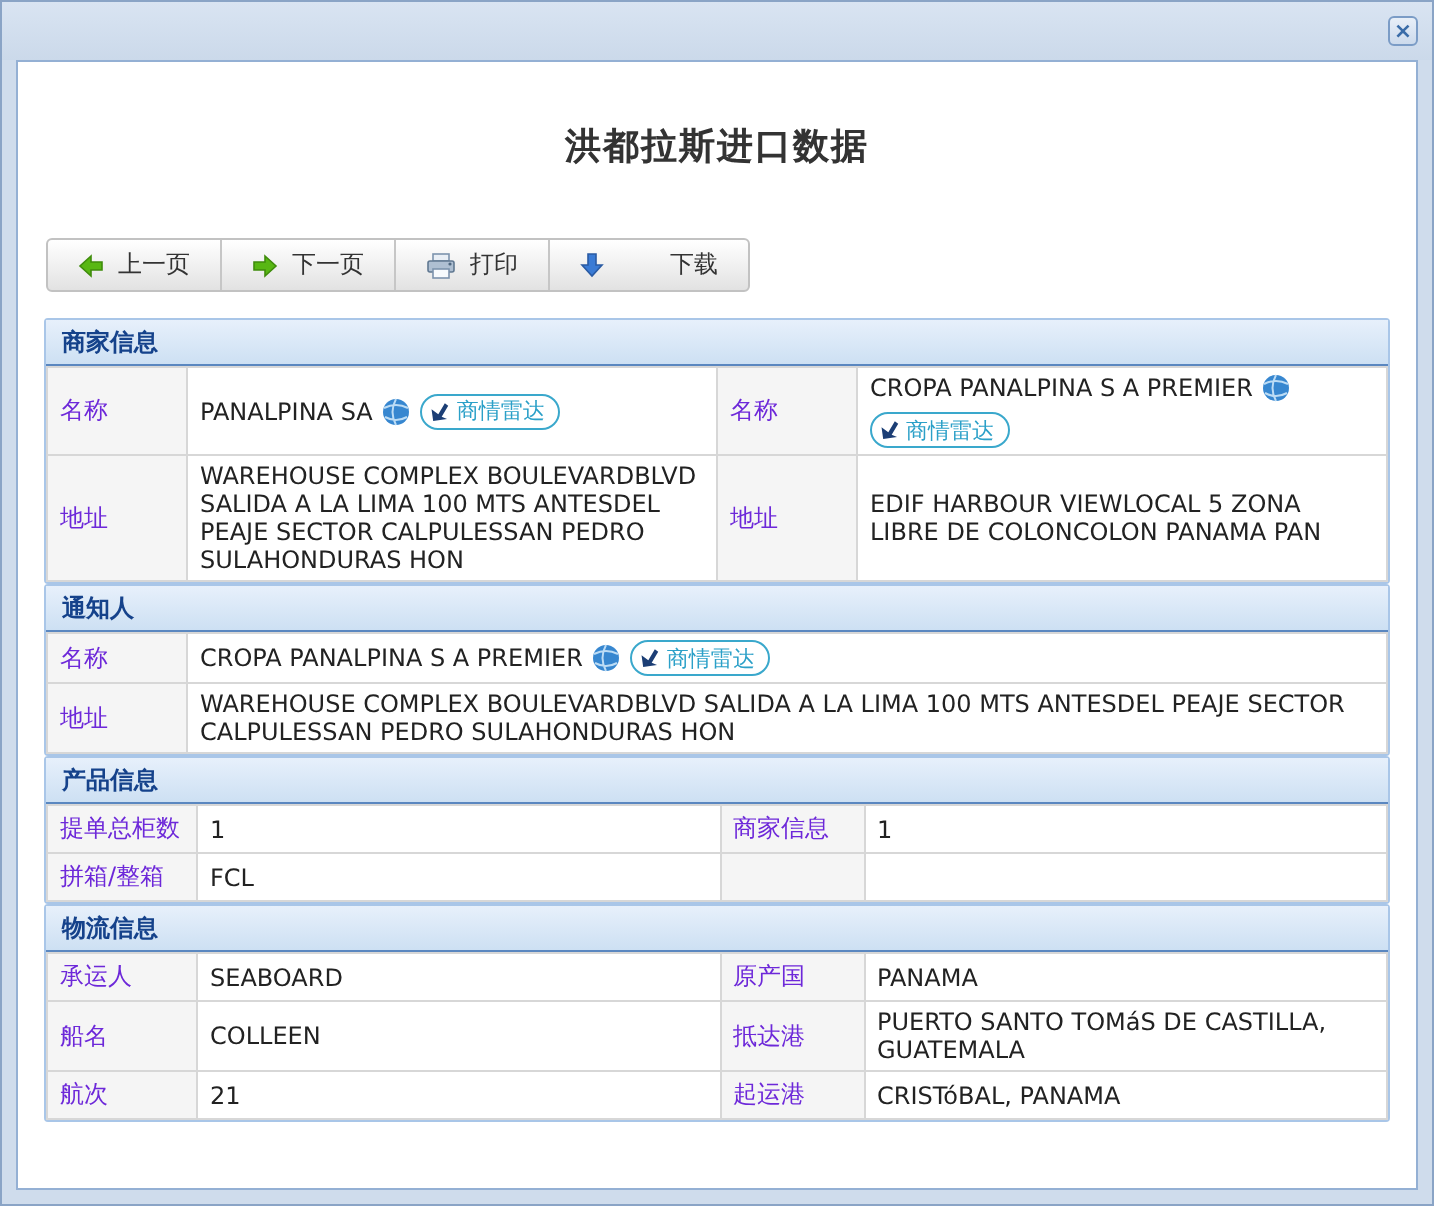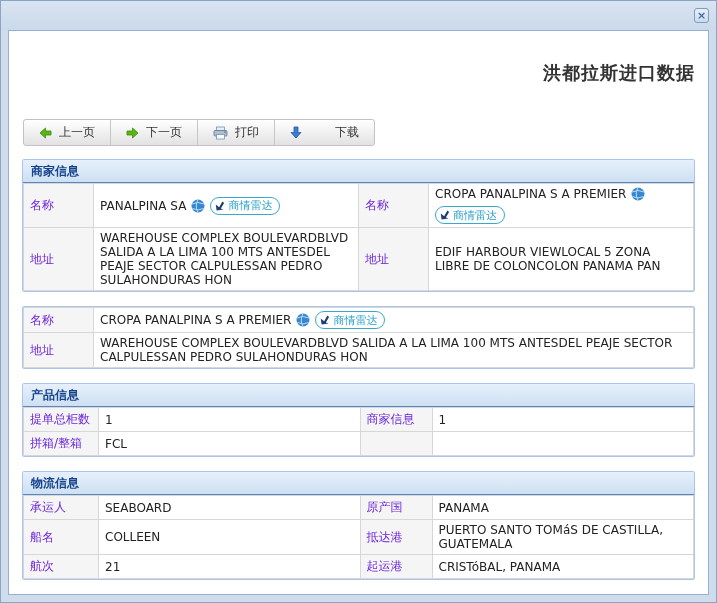--- a/index.html
+++ b/index.html
@@ -22,36 +22,36 @@
     border:1px solid #7b9cc6;border-radius:3px;
     color:#3a6ca8;font-weight:bold;font-size:11px;line-height:14px;
     text-align:center;cursor:pointer;box-sizing:border-box;
   }
   .panel{
     position:absolute;top:29px;left:7px;right:7px;bottom:7px;
     background:#fff;border:1px solid #94b0d4;
     padding:8px 13px;box-sizing:border-box;overflow:hidden;
   }
   .page-title{
-    text-align:right;font-size:18px;font-weight:bold;color:#333;
+    text-align:center;font-size:18px;font-weight:bold;color:#333;
     margin:22px 0 18px 0;letter-spacing:1px;
   }
   .toolbar{
     display:inline-flex;margin:16px 0 13px 1px;
     border:1px solid #c2c2c2;border-radius:3px;
     background:linear-gradient(#ffffff,#e2e2e2);
   }
   .tb-btn{
     display:flex;align-items:center;gap:7px;
     padding:4px 15px;border-right:1px solid #c6c6c6;
     cursor:pointer;white-space:nowrap;color:#333;
   }
   .tb-btn:last-child{border-right:none;gap:33px;}
   .tb-btn svg{display:block;}
-  .section{margin-bottom:14px;border:1px solid #a9c6e8;border-radius:2px;}
+  .section{margin-bottom:0;border:1px solid #a9c6e8;border-radius:2px;}
   .section-header{
     padding:3px 8px 2px 8px;
     background:linear-gradient(#e7f0fb,#cde0f3);
     border-bottom:1px solid #5a87c0;
     color:#15428b;font-weight:bold;font-size:12px;
   }
   table.grid{width:100%;border-collapse:collapse;table-layout:fixed;background:#fff;}
   table.grid td{
     border:1px solid #d7d7d7;padding:3px 6px;
     vertical-align:middle;word-wrap:break-word;
@@ -164,20 +164,21 @@
           <td class="val">WAREHOUSE COMPLEX BOULEVARDBLVD SALIDA A LA LIMA 100 MTS ANTESDEL PEAJE SECTOR CALPULESSAN PEDRO SULAHONDURAS HON</td>
           <td class="lbl">地址</td>
           <td class="val">EDIF HARBOUR VIEWLOCAL 5 ZONA LIBRE DE COLONCOLON PANAMA PAN</td>
         </tr>
       </tbody>
         </table>
     </div>
 
     
     <div class="section">
+      <div class="section-header">通知人</div>
       <table class="grid">
         <colgroup>
             <col style="width:70px">
             <col>
           </colgroup>
         <tbody>
             <tr>
           <td class="lbl">名称</td>
           <td class="val">
             <span class="name-cell">

